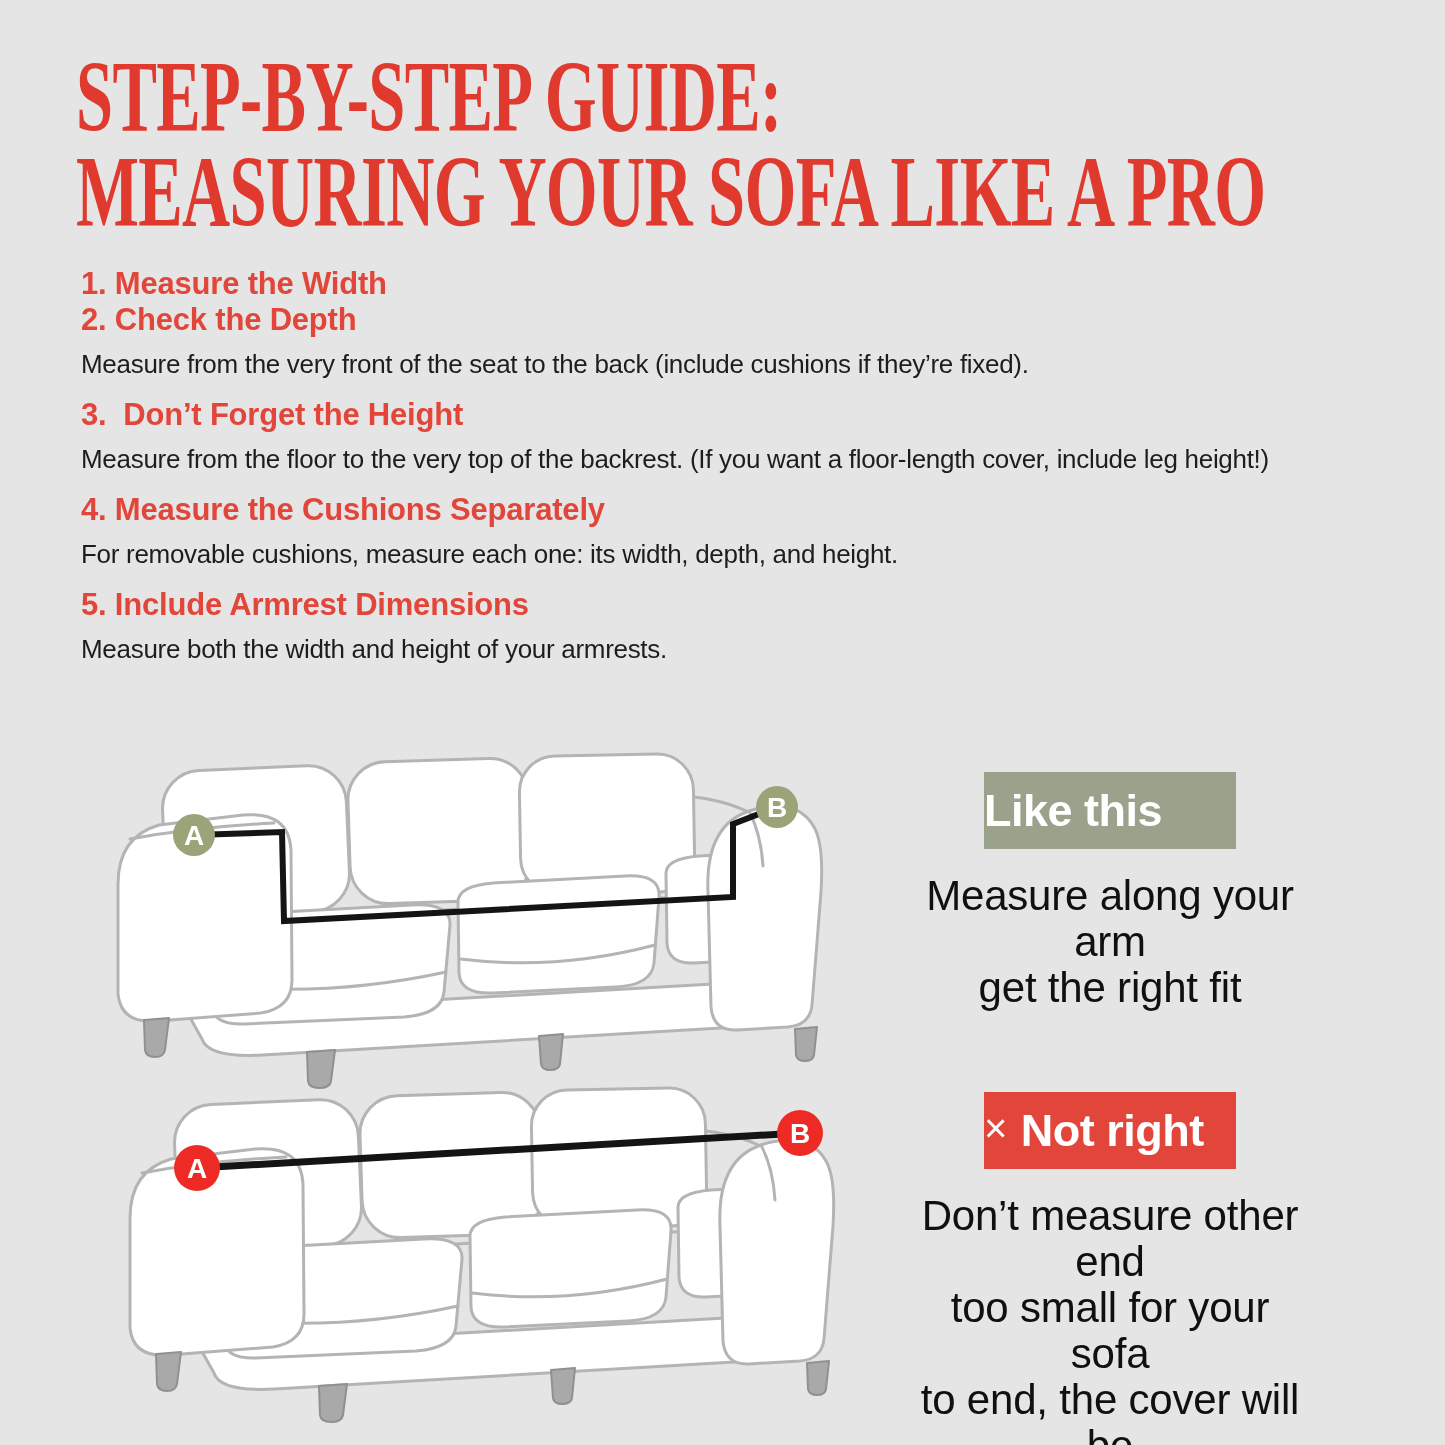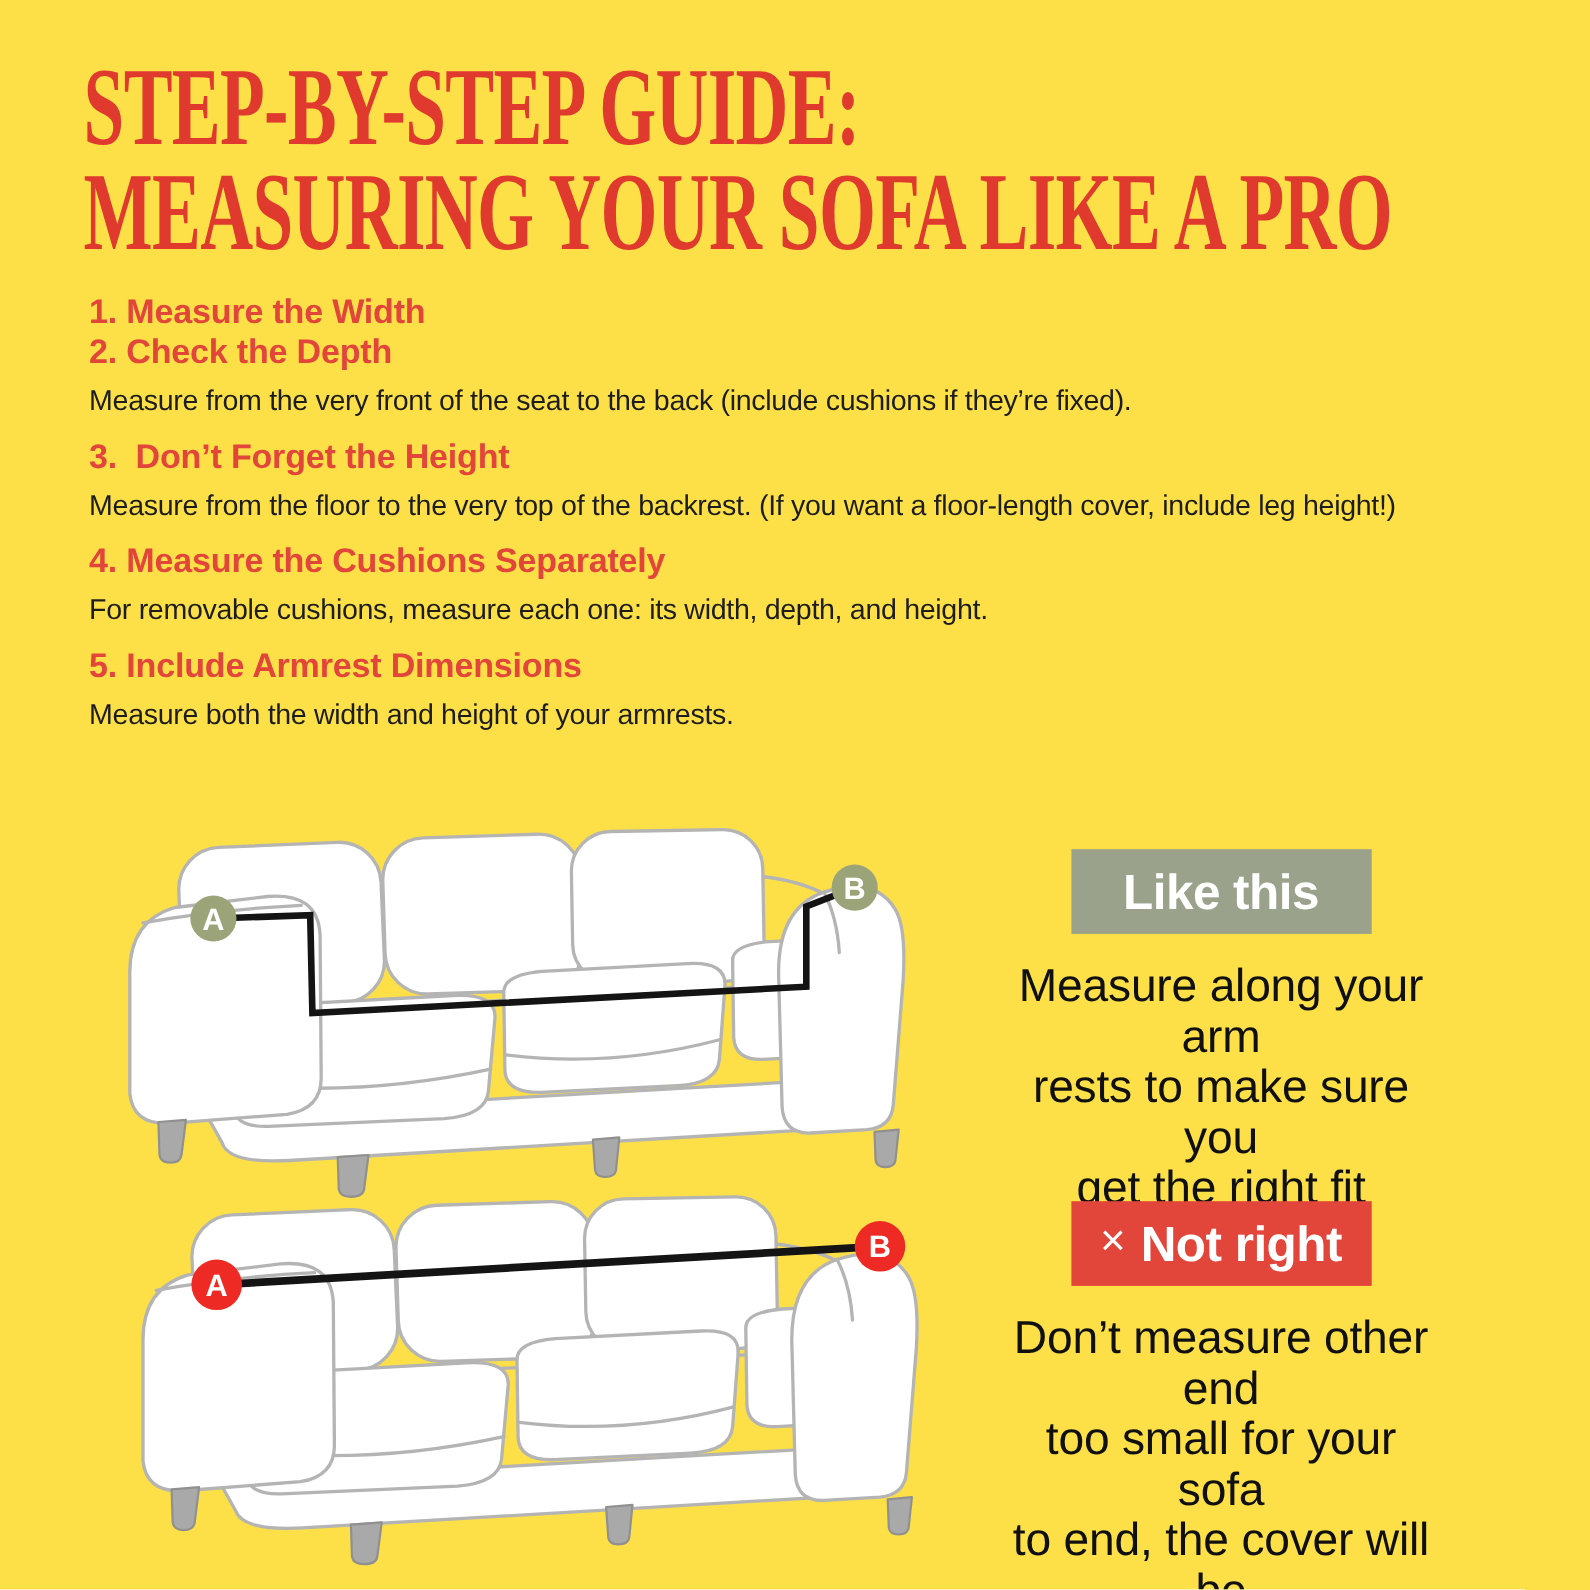--- a/index.html
+++ b/index.html
@@ -1,19 +1,19 @@
 <!DOCTYPE html>
 <html><head>
 <meta charset="utf-8">
 <style>
   * { margin:0; padding:0; box-sizing:border-box; }
   html,body { background:#ffffff; }
   .page {
     position:relative; width:1445px; height:1445px; overflow:hidden;
-    background:#fde047; font-family:"Liberation Sans", sans-serif;padding-left:48px;
+    background:#e5e5e5; font-family:"Liberation Sans", sans-serif;padding-left:48px;
   }
   
   .title {
     position:absolute; left:76px; top:50px;
     font-family:"Liberation Serif", serif; font-weight:700;
     font-size:101px; line-height:95px; letter-spacing:-1px;
     transform:scaleX(0.66); transform-origin:left top;
     white-space:nowrap;
   }
   
@@ -32,22 +32,22 @@
   .sofa-2 { left:72px; top:1076px; }
   .marker-letter {
     font-family:"Liberation Sans", sans-serif; font-weight:700;
     fill:#ffffff; text-anchor:middle;
   }
   
   .side { position:absolute; left:915px; width:390px; text-align:center; }
   .side-1 { top:772px; }
   .side-2 { top:1092px; }
   .badge {
-    width:273px; height:77px; margin:0 auto;
-    display:flex; align-items:center; justify-content:center;
+    width:252px; height:77px; margin:0 auto;
+    display:flex; align-items:center; 
     color:#ffffff; font-weight:700; font-size:45px; letter-spacing:-0.5px;
   }
   .badge .x-mark {
     font-weight:400; font-size:40px; margin-right:14px; position:relative; top:-2px;
   }
   .side .caption {
     margin-top:24px; font-size:42px; line-height:46px; color:#101010;
     letter-spacing:-0.2px;
   }
 </style>
@@ -115,21 +115,20 @@
       <text class="marker-letter" x="717" y="75" font-size="28">B</text>
     </svg>
   </div>
 
   <aside class="side side-1">
     <div class="badge" style="background-color: rgb(154, 162, 140);">
       <span>Like this</span>
     </div>
     <div class="caption">
       <div>Measure along your arm</div>
-      <div>rests to make sure you</div>
       <div>get the right fit</div>
     </div>
   </aside>
 
   <div class="sofa sofa-2">
     <svg width="845" height="348" viewBox="0 0 845 348" xmlns="http://www.w3.org/2000/svg">
       <g stroke="#b4b4b4" stroke-width="3" fill="#ffffff" stroke-linecap="round" stroke-linejoin="round">
         <path fill="none" d="M535,60 C600,48 655,52 692,72"></path>
         <rect x="104" y="26" width="184" height="146" rx="38" transform="rotate(-2.5 196 99)"></rect>
         <rect x="289" y="18" width="180" height="142" rx="38" transform="rotate(-1.8 379 89)"></rect>

